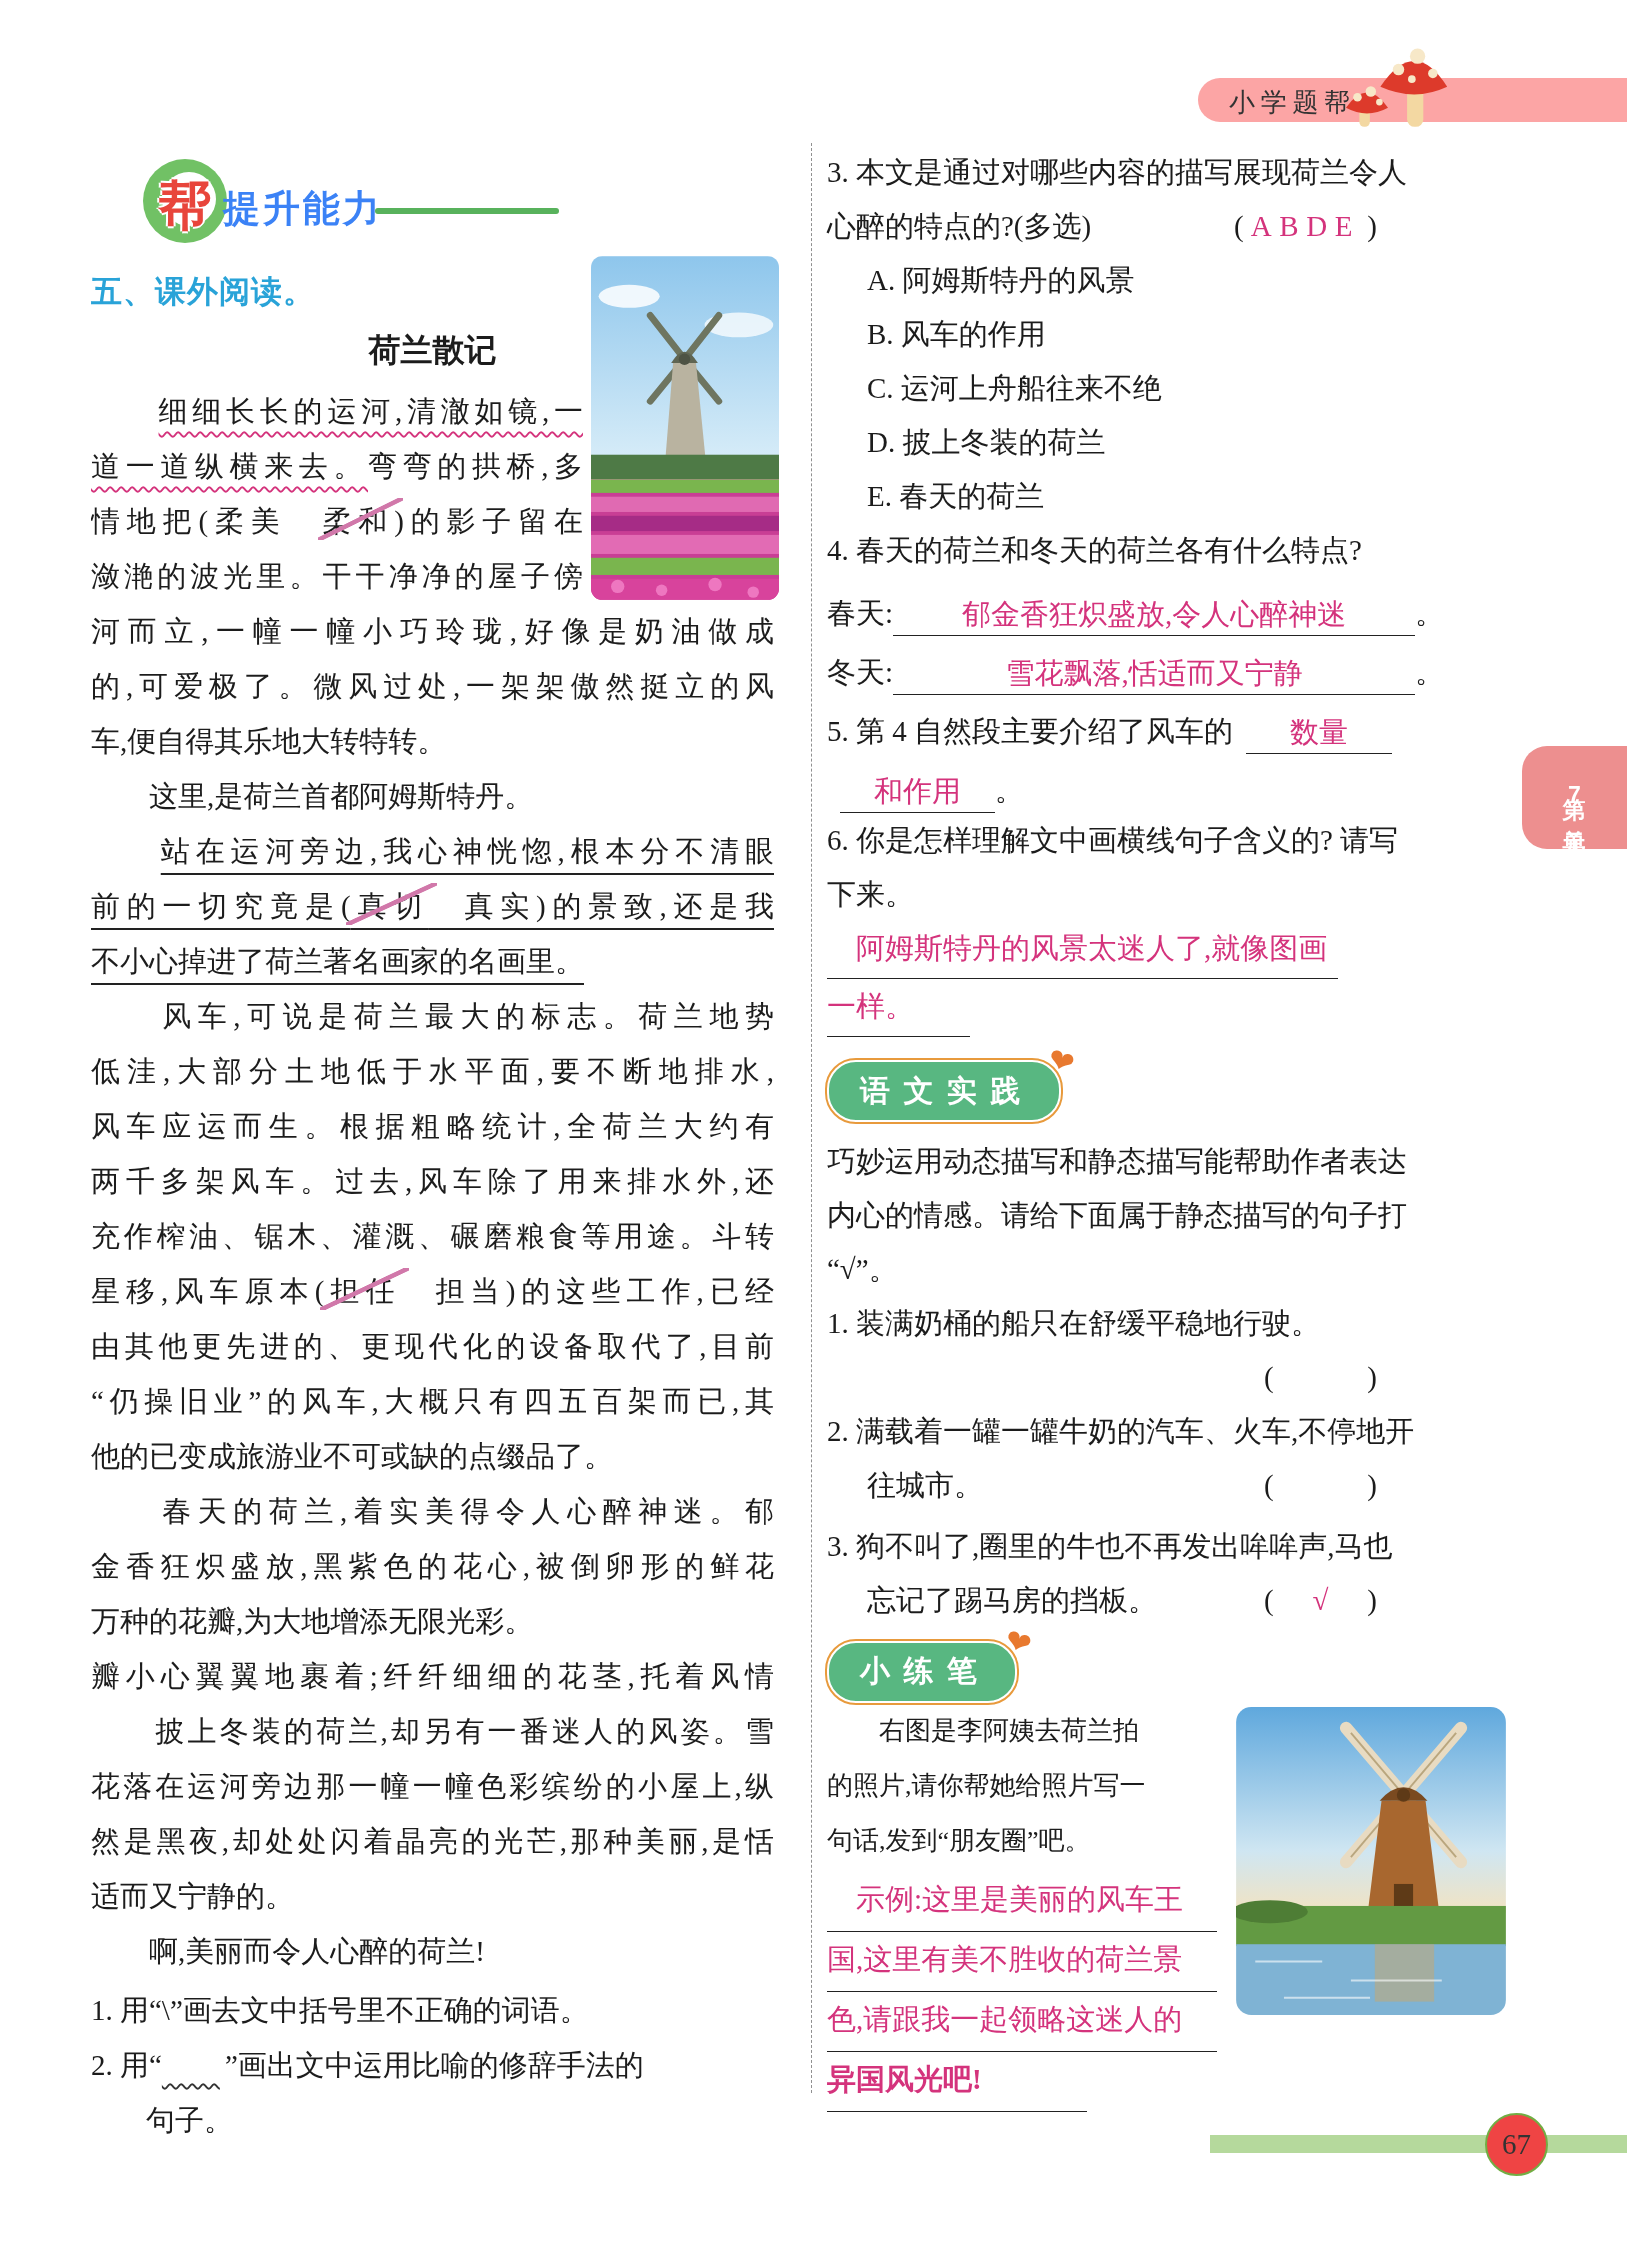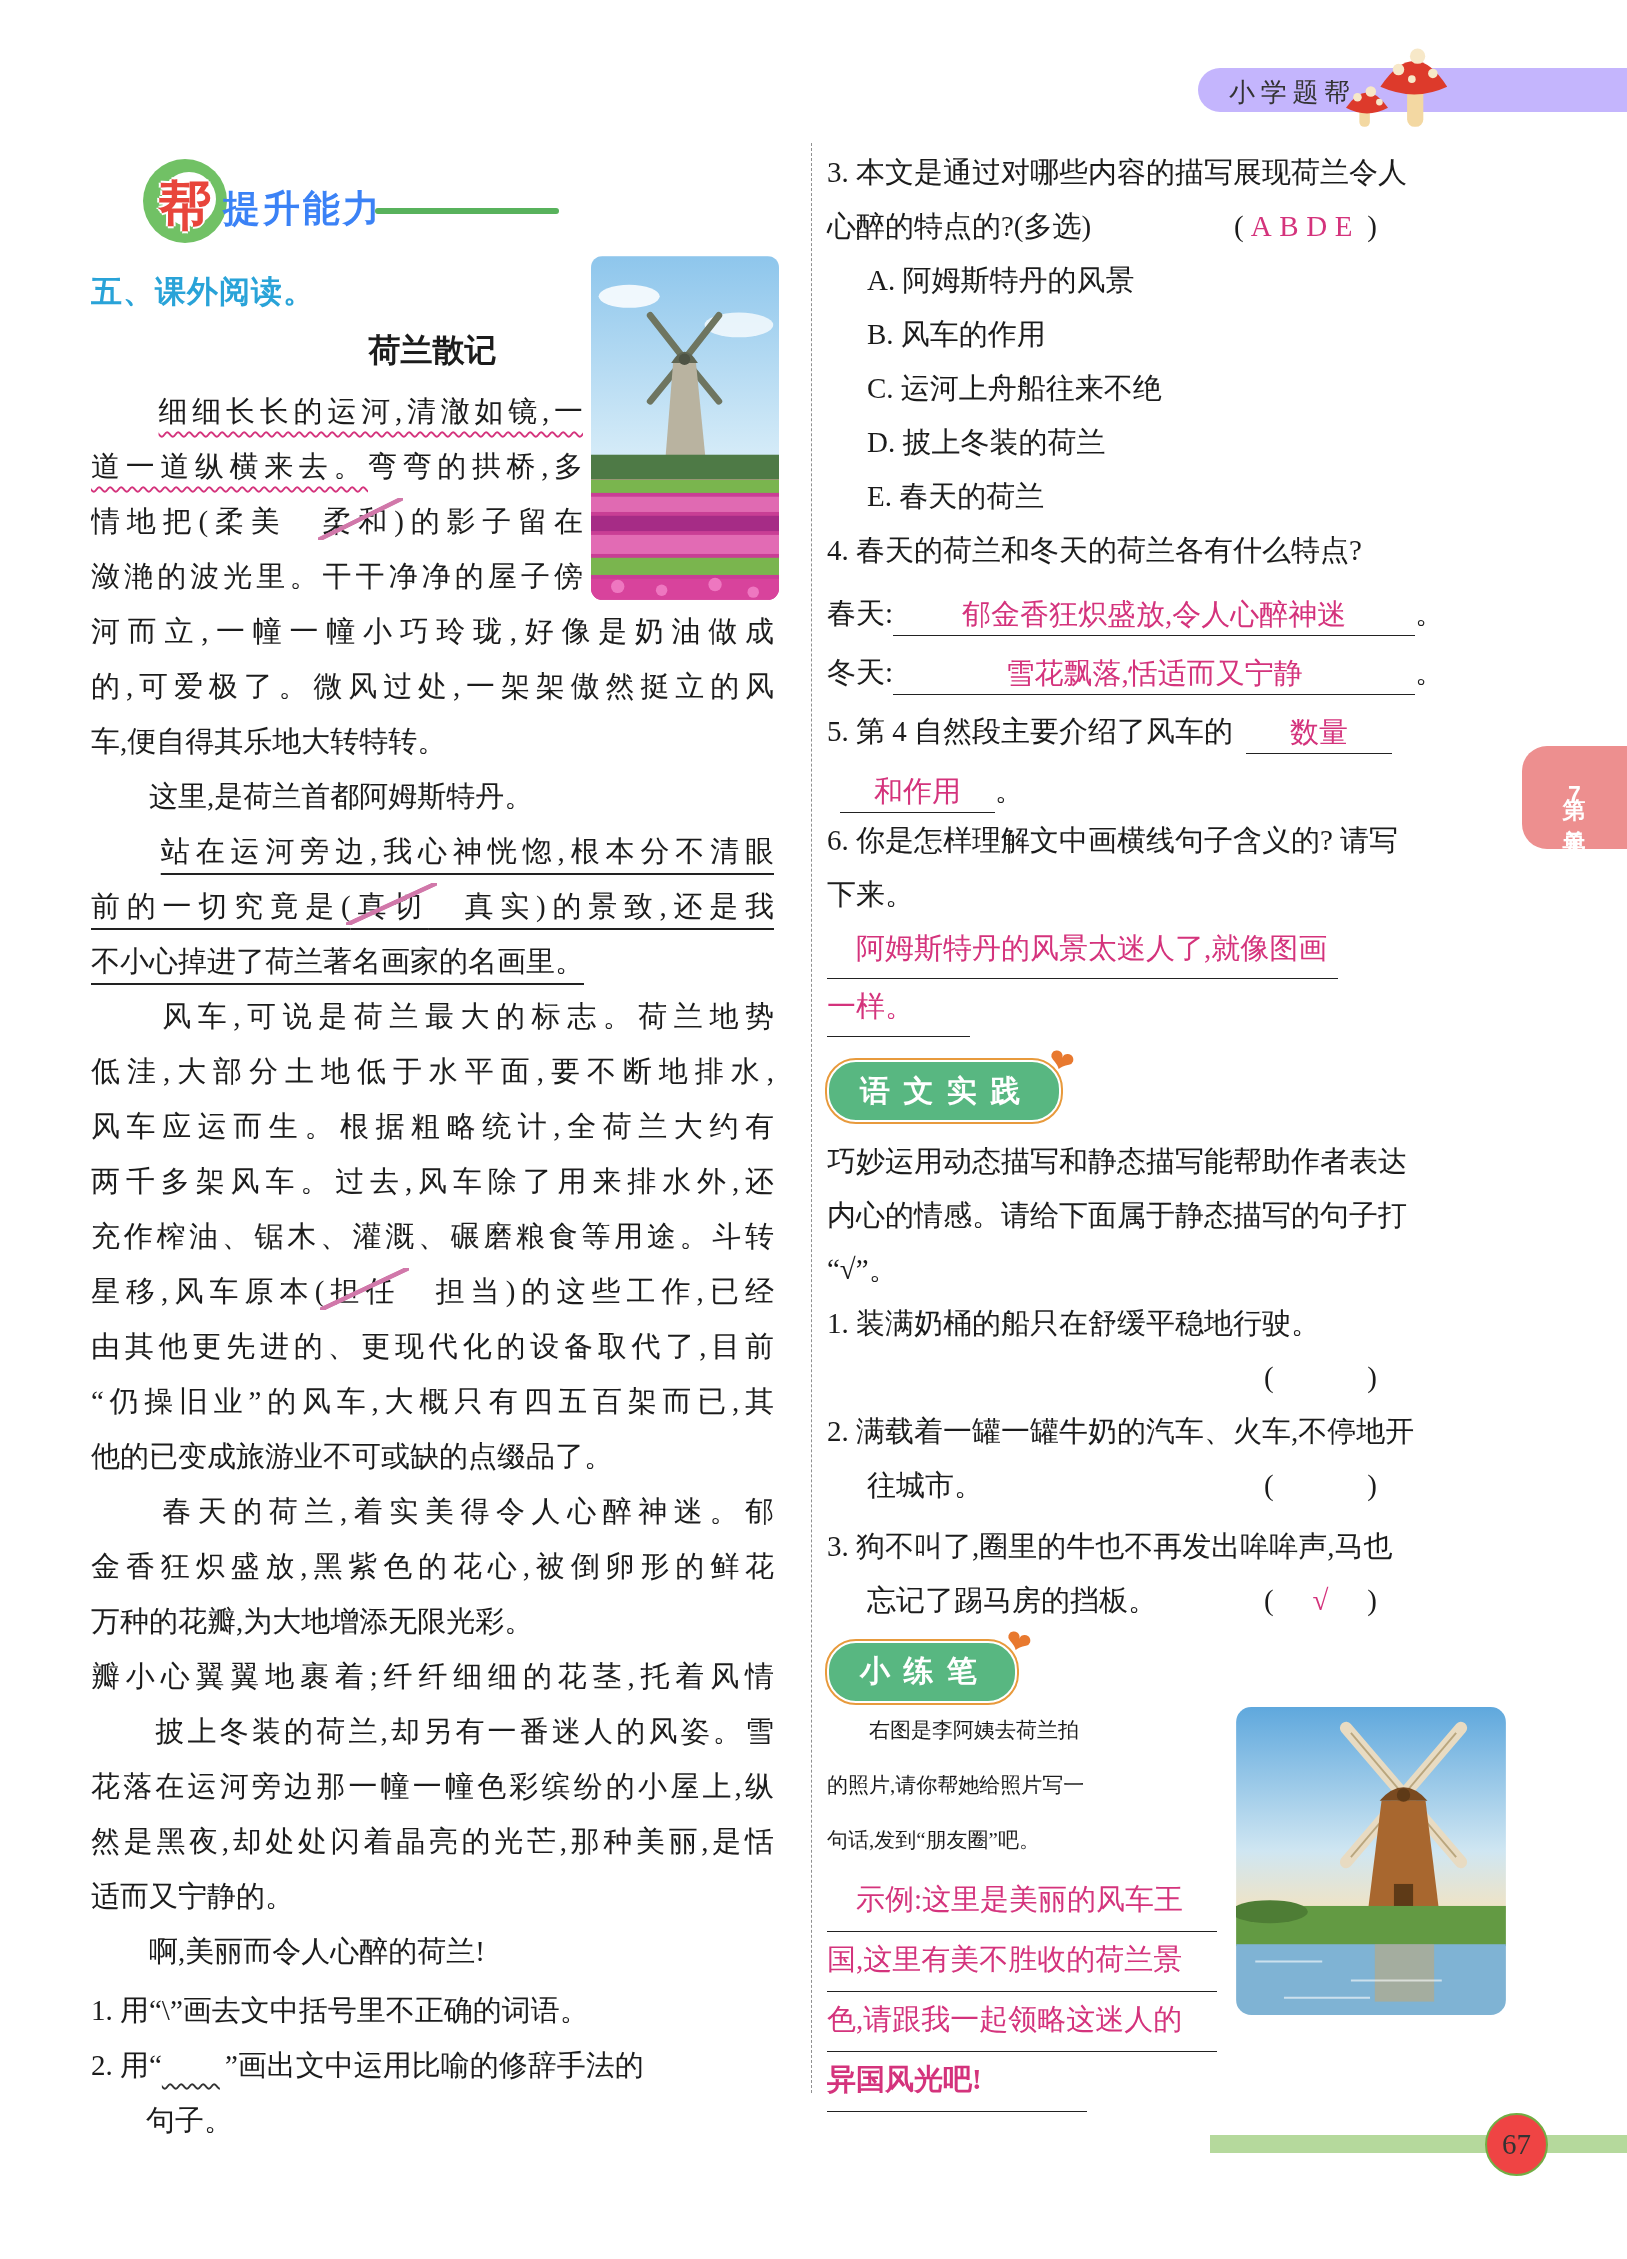--- a/index.html
+++ b/index.html
@@ -1,19 +1,19 @@
 <!DOCTYPE html>
 <html><head>
 <meta charset="utf-8">
 <style>
   html,body{margin:0;padding:0;background:#fff;}
   .page{position:relative;width:1628px;height:2260px;background:#ffffff;overflow:hidden;
         font-family:"Liberation Serif","DejaVu Serif",serif;color:#1c1c1c;}
   
-  .banner{position:absolute;left:1198px;top:68px;width:430px;height:44px;background:#c4b5fd;
+  .banner{position:absolute;left:1198px;top:78px;width:430px;height:44px;background:#fca5a5;
           border-radius:22px 0 0 22px;}
   .banner-label{position:absolute;left:31px;top:6.7px;font-size:26px;letter-spacing:5.7px;color:#333;
           font-family:"Liberation Sans","DejaVu Sans",sans-serif;}
   .mushrooms{position:absolute;left:1325px;top:32.5px;width:126px;height:98px;}
   
   .blob{position:absolute;left:143px;top:159px;width:84px;height:84px;border-radius:50%;background:#71c165;}
   .blob::after{content:"";position:absolute;left:19px;top:13.4px;width:54px;height:54px;border-radius:50%;background:#fff;}
   .bang{position:absolute;left:158px;top:170px;font-size:54px;font-weight:bold;color:#e8453b;z-index:3;
         text-shadow:-1.9px 0 #fff,1.9px 0 #fff,0 -1.9px #fff,0 1.9px #fff;}
   .badge-rest{position:absolute;left:223px;top:184px;font-size:37px;font-weight:bold;color:#3b82f6;letter-spacing:2.9px;z-index:3;}
@@ -55,21 +55,21 @@
   .ulrow{border-bottom:1.9px solid #222;height:57px;line-height:54px;color:#d4337c;width:511px;}
   .ulrow.short{width:143px;}
   .indent1{text-indent:1em;}
   .checkrow-r{text-align:right;padding-right:67px;}
   .gbadge{position:relative;display:inline-block;margin-top:23px;background:#58b781;color:#fff;
       font-size:30px;font-weight:bold;letter-spacing:13.4px;padding:8.6px 25px 8.6px 31px;border:2.9px solid #ffffff;
       border-radius:29px;outline:2.9px solid #e89a3c;font-family:"Liberation Sans","DejaVu Sans",sans-serif;}
   .heart-icon{position:absolute;top:-19px;right:-15.3px;font-size:31px;color:#e8792f;transform:rotate(18deg);letter-spacing:0;}
   .mt12{margin-top:11.5px;}.mt8{margin-top:7.6px;}
   
-  .xlb-text{position:absolute;left:827px;top:1703px;width:390px;font-size:21px;}
+  .xlb-text{position:absolute;left:827px;top:1703px;width:390px;font-size:26px;}
   .xlb-text .rline{min-height:55px;line-height:55px;}
   .xlb-ans{position:absolute;left:827px;top:1872px;width:390px;font-size:29px;}
   .xlb-ans .ulrow{width:390px;height:59px;line-height:55px;}
   .xlb-ans .ulrow.last{width:260px;font-weight:bold;}
   
   .unit-tab{position:absolute;left:1522px;top:746px;width:106px;height:103px;background:#ed8f8f;
       border-radius:25px 0 0 25px;display:flex;align-items:center;justify-content:center;}
   .unit-tab span{writing-mode:vertical-rl;text-orientation:upright;color:#fff;font-size:23px;font-weight:bold;
       letter-spacing:2.9px;font-family:"Liberation Sans","DejaVu Sans",sans-serif;}
   .foot-band{position:absolute;left:1210px;top:2135px;width:418px;height:18px;background:#b5d99c;}

